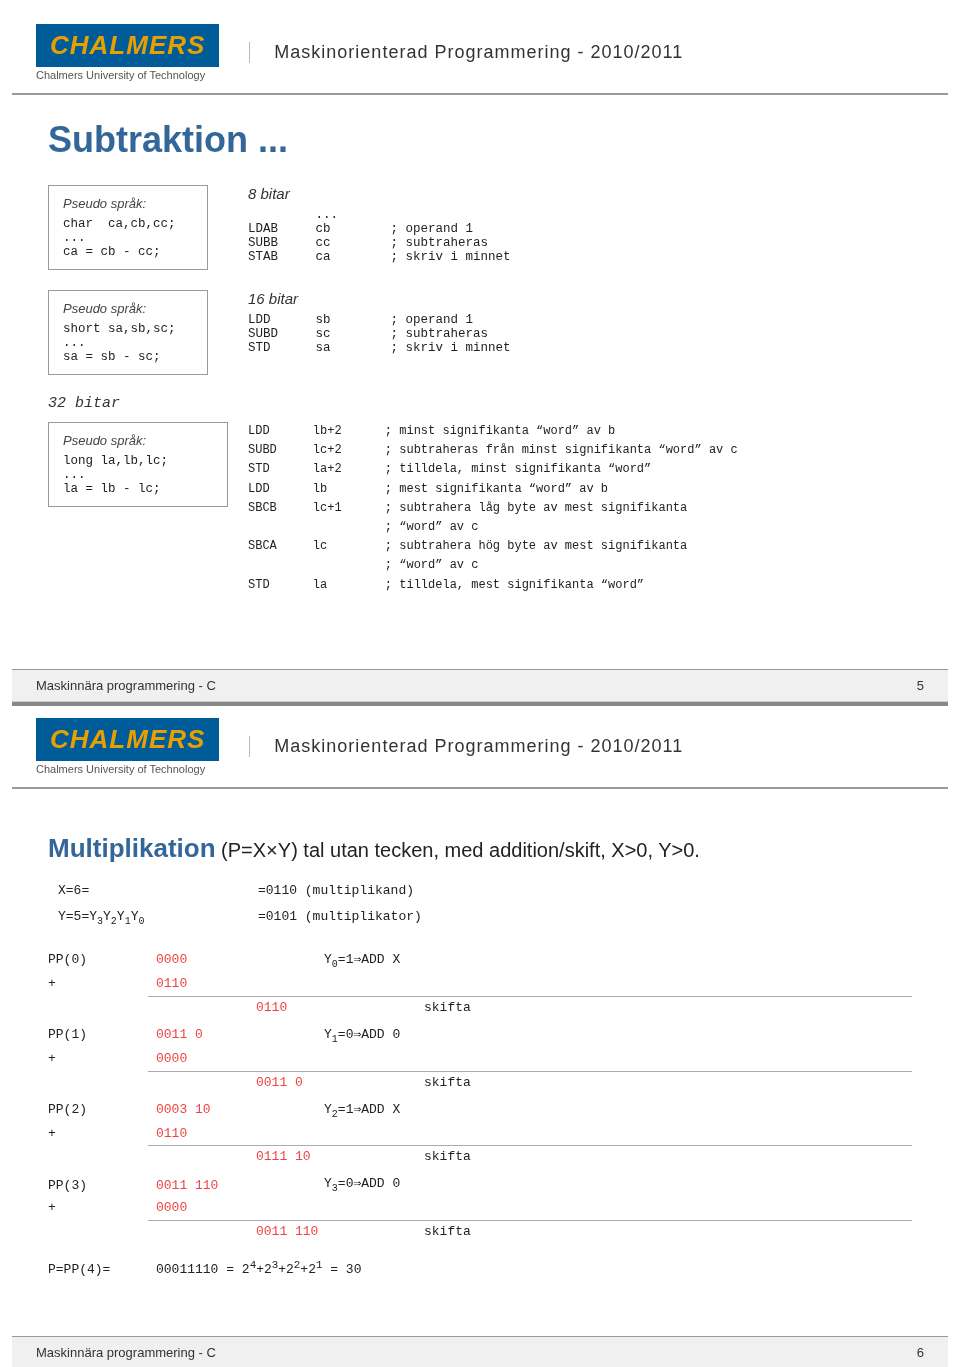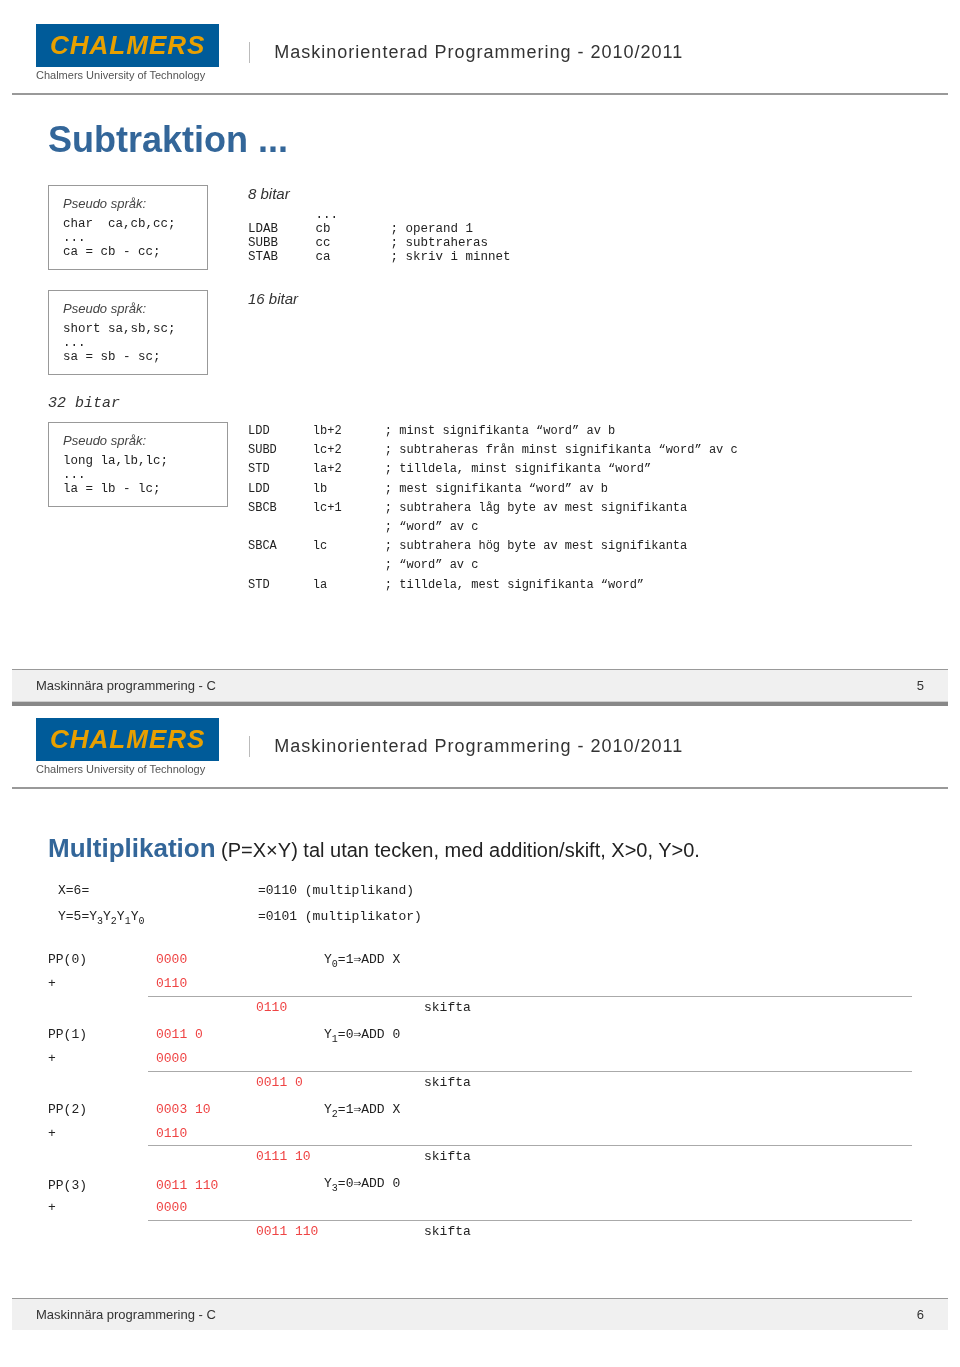--- a/index.html
+++ b/index.html
@@ -262,20 +262,23 @@
 
       <div class="section-wrapper">
         <div class="pseudo-box">
           <div class="pseudo-box-title">Pseudo språk:</div>
           <div class="pseudo-code">short sa,sb,sc;
 ...
 sa = sb - sc;</div>
         </div>
         <div>
           <div class="bits-label">16 bitar</div>
+          <div class="asm-code">LDD      sb        ; operand 1
+SUBD     sc        ; subtraheras
+STD      sa        ; skriv i minnet</div>
         </div>
       </div>
 
       <div style="margin-bottom: 20px;">
         <div style="font-style:italic; font-size:15px; color:#333; margin-bottom:10px;font-family:Liberation Mono, monospace;">32 bitar</div>
         <div class="section-32bit">
           <div class="pseudo-box-32">
             <div class="pseudo-box-title">Pseudo språk:</div>
             <div class="pseudo-code">long la,lb,lc;
 ...
@@ -393,20 +396,24 @@
           <span class="col-pp">   +</span>
           <span class="col-num">0000</span>
           <span class="col-comment"></span>
         </div>
         <div class="mult-row" style="border-top: 1px solid #aaa; margin-left:100px;">
           <span class="col-pp"></span>
           <span class="col-num">0011 110</span>
           <span class="col-comment">skifta</span>
         </div>
 
+        <div class="mult-row" style="margin-top:12px;">
+          <span class="col-pp" style="min-width:100px;">P=PP(4)=</span>
+          <span style="min-width:400px; font-family:'Courier New',monospace;">00011110 = 2<sup>4</sup>+2<sup>3</sup>+2<sup>2</sup>+2<sup>1</sup> = 30</span>
+        </div>
 
       </div>
 
     </div>
 
     <div class="footer-bar2">
       <span>Maskinnära programmering - C</span>
       <span>6</span>
     </div>
 

